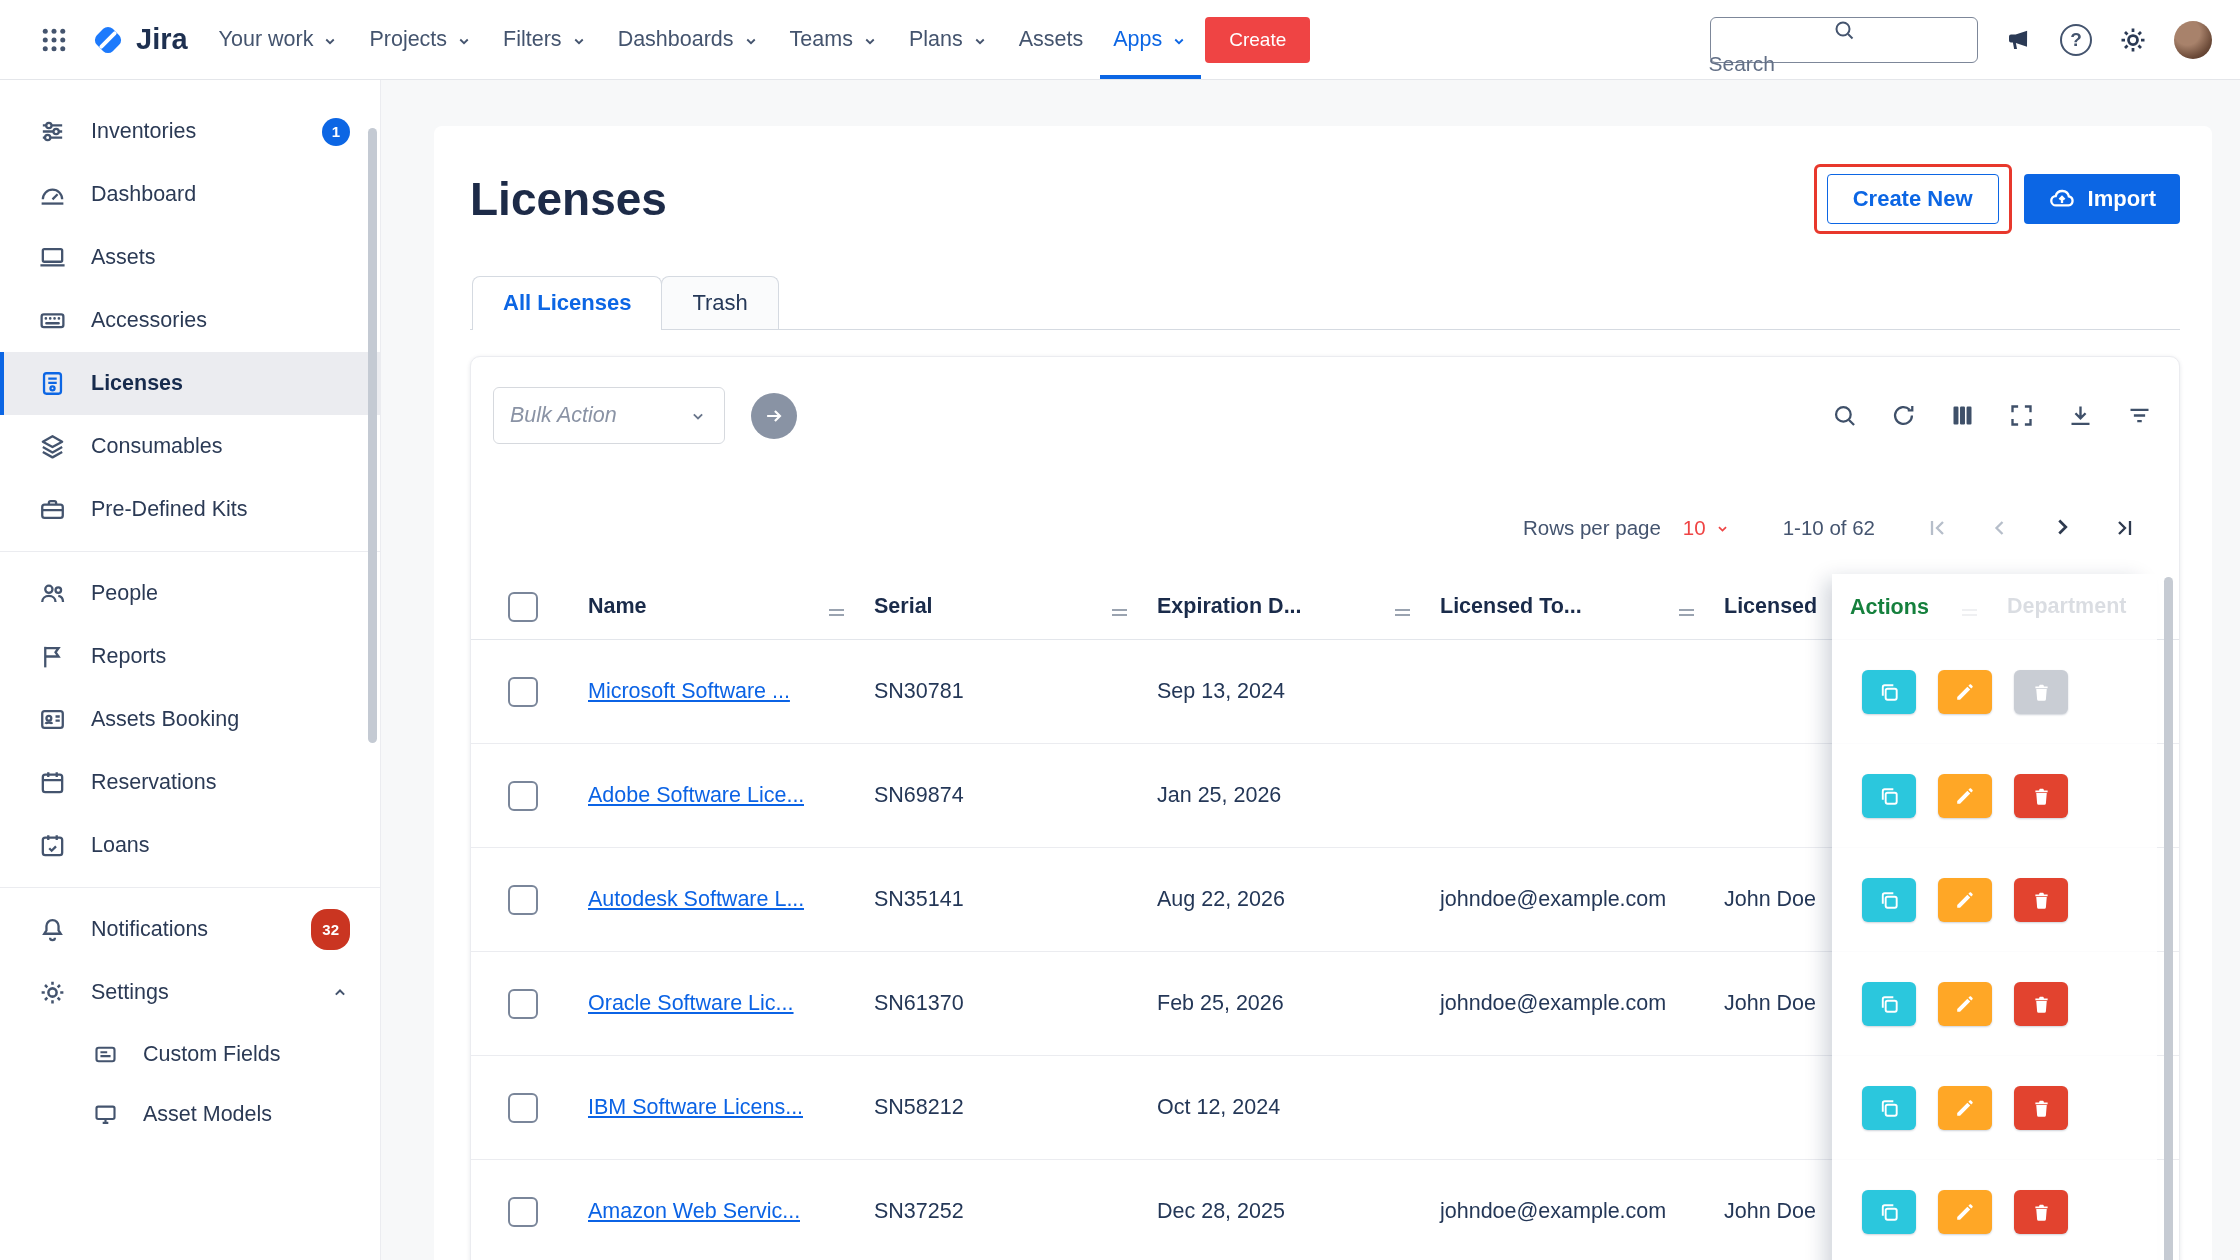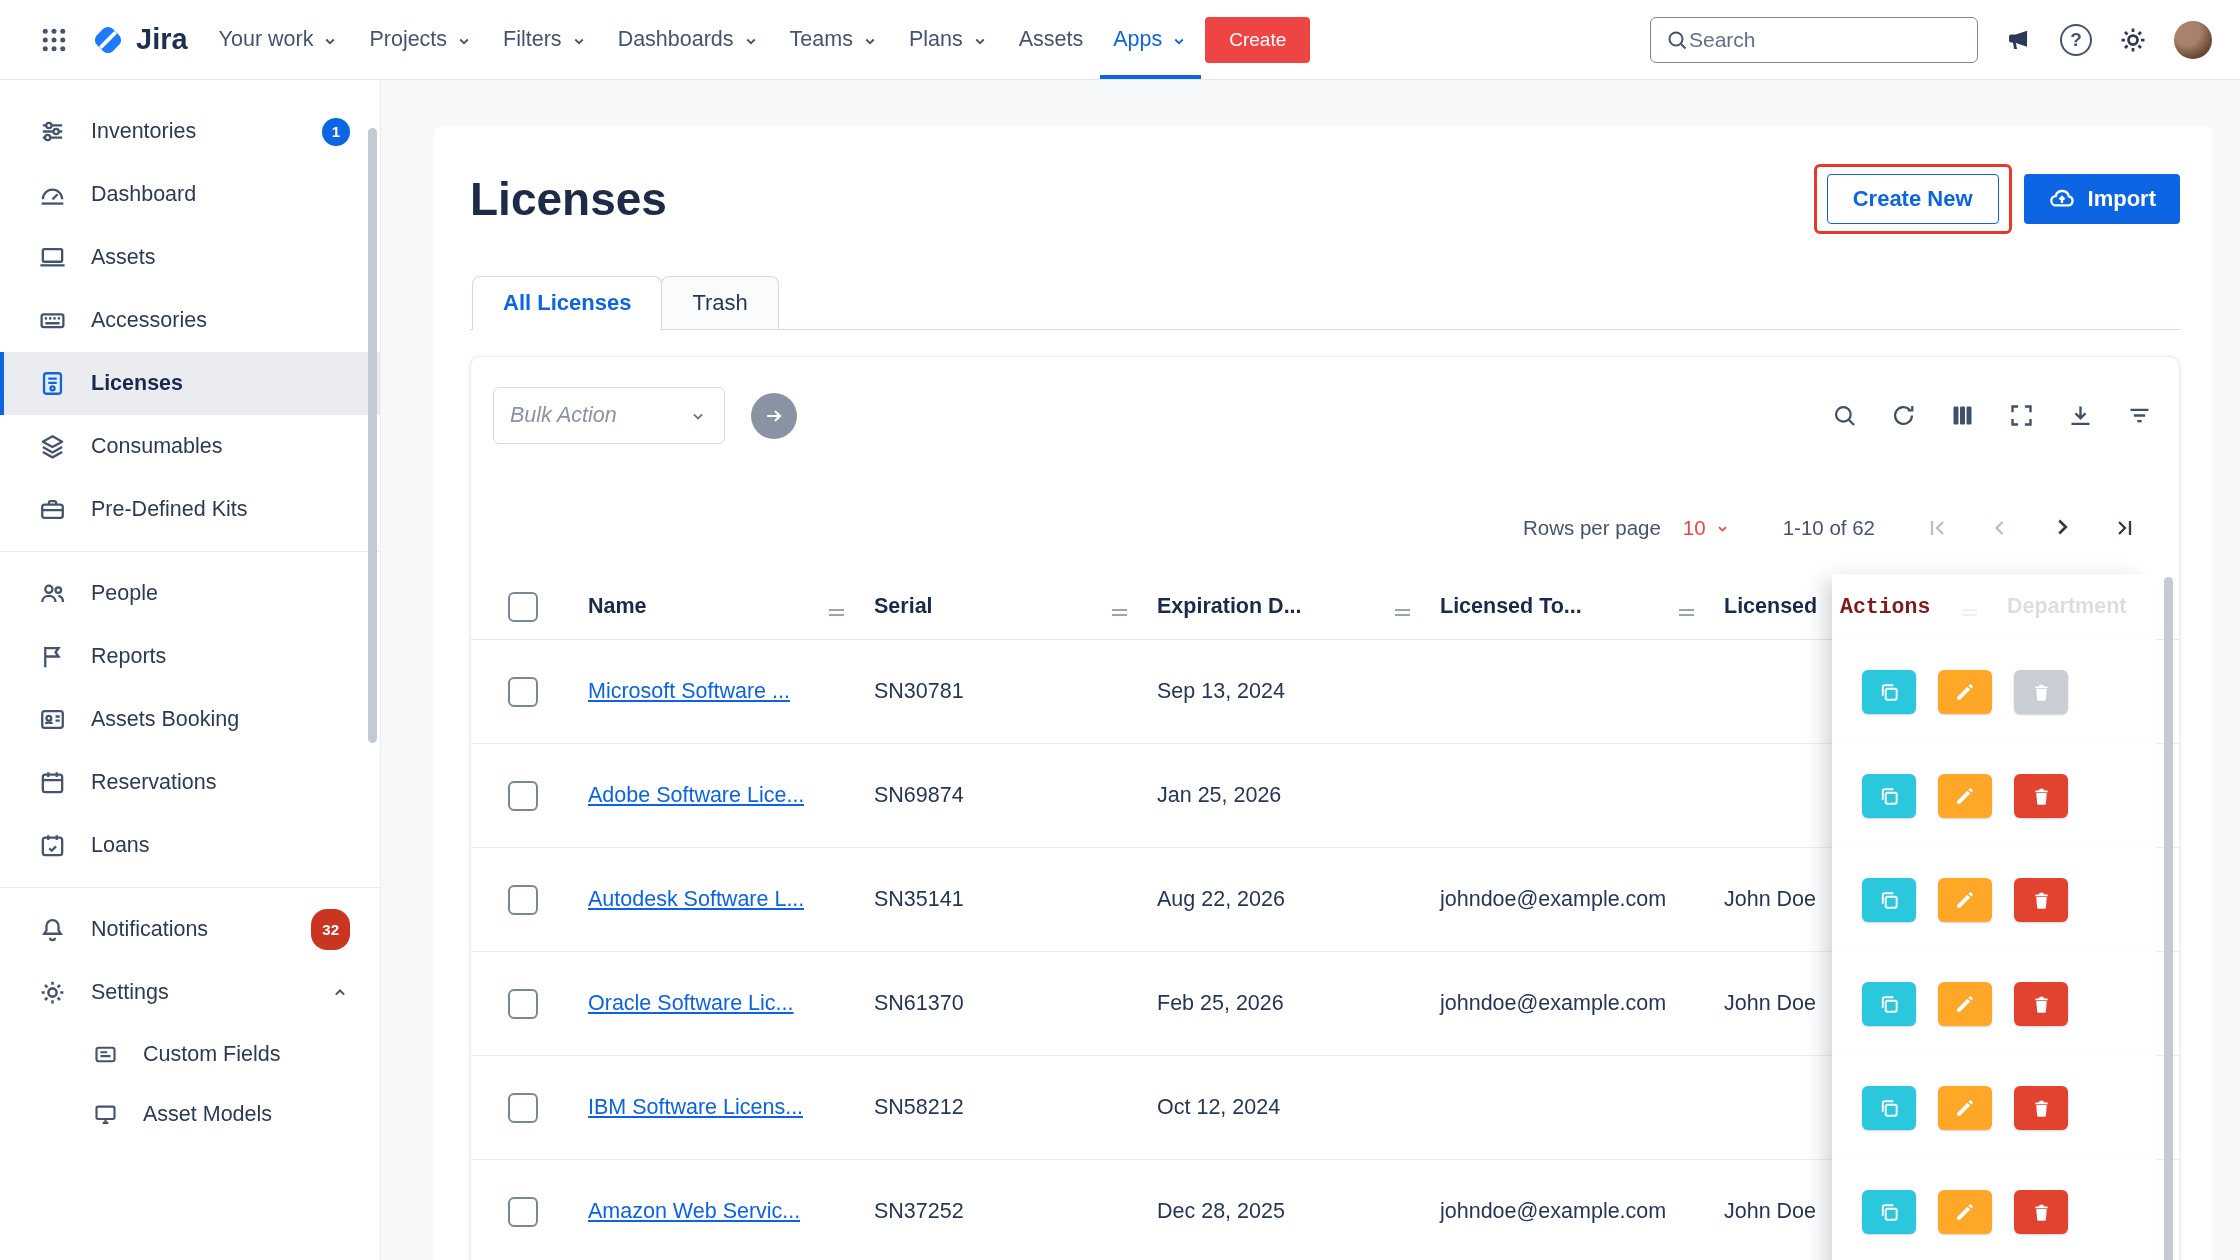--- a/index.html
+++ b/index.html
@@ -15,22 +15,22 @@
   .grid-btn { width:52px; }
   .logo { display:flex; align-items:center; gap:10px; padding:0 14px 0 6px; }
   .logo-text { font-size:29px; font-weight:700; color:#1E3050; }
   .nav-item { display:flex; align-items:center; gap:8px; padding:0 13px; font-size:21.5px; font-weight:500;
               color:#44546E; border-bottom:4px solid transparent; border-top:4px solid transparent; cursor:pointer; background:none; border-left:none; border-right:none; }
   .nav-item.active { color:#0C66E4; border-bottom-color:#0C66E4; }
   .nav-item .chev { margin-top:2px; }
   .nav-create { align-self:center; margin-left:0; height:46px; padding:0 24px; background:#ef4444; color:#fff;
                 font-size:19px; font-weight:500; border:none; border-radius:4px; cursor:pointer; }
   .nav-right { margin-left:auto; display:flex; align-items:center; gap:26px; }
-  .searchbox { display:flex; align-items:center; width:328px; height:46px; border:1.5px solid #7D8799;
-               border-radius:6px; padding:0 14px; background:#fff; }
+  .searchbox { display:flex; align-items:center; gap:10px; width:268px; height:46px; border:1.5px solid #7D8799;
+               border-radius:6px; padding:0 14px; background:#fff;flex-direction:column; }
   .searchbox input { border:none; outline:none; flex:1; font-size:21px; color:#172B4D; font-family:inherit; background:transparent; }
   .searchbox input::placeholder { color:#626F86; }
   .help-circle { width:32px; height:32px; border-radius:50%; border:2.5px solid #44546E; color:#44546E;
                  display:flex; align-items:center; justify-content:center; font-size:19px; font-weight:700; }
   .avatar { width:38px; height:38px; border-radius:50%; background:radial-gradient(circle at 35% 30%, #A8826B 0 35%, #6B4A38 70%, #4A2F22 100%); border:none; cursor:pointer; }
 
   
   .sidebar { position:absolute; top:80px; left:0; bottom:0; width:381px; background:#fff; border-right:1px solid #EBECF0;
              padding-top:20px; overflow:hidden; }
   .side-item { display:flex; align-items:center; gap:24px; height:63px; padding-left:34px; cursor:pointer;
@@ -99,21 +99,21 @@
   .thead .tcell.sep::after { content:""; position:absolute; right:0; top:18px; bottom:18px; width:1px; background:#DFE1E6; }
   .drag-ic { margin-left:auto; margin-right:14px; display:flex; color:#9AA3B0; }
   .cell-check { justify-content:center; padding-left:0; }
   .checkbox { width:30px; height:30px; border:2px solid #7A869A; border-radius:6px; background:#fff; cursor:pointer; }
   .name-link { color:#0B63E5; text-decoration:underline; cursor:pointer; overflow:hidden; text-overflow:ellipsis; }
 
   
   .actions-overlay { position:absolute; top:217px; bottom:0; right:22px; width:325px;
                      background:rgba(255,255,255,0.84); box-shadow:-12px 0 20px -6px rgba(9,30,66,0.20);
                      z-index:10; }
-  .actions-head { height:66px; display:flex; align-items:center; padding-left:8px; font-size:21.5px; font-weight:700; color:#7f1d1d;font-family:Liberation Mono, monospace; }
+  .actions-head { height:66px; display:flex; align-items:center; padding-left:18px; font-size:21.5px; font-weight:700; color:#15803d; }
   .actions-row { height:104px; display:flex; align-items:center; gap:22px; padding-left:30px; }
   .act-btn { width:54px; height:44px; border:none; border-radius:6px; display:flex; align-items:center; justify-content:center;
              cursor:pointer; box-shadow:0 1px 2px rgba(9,30,66,0.2); }
   .act-copy { background:#2BC7DD; }
   .act-edit { background:#FFA726; }
   .act-del  { background:#E2432F; }
   .act-del.disabled { background:#C9CDD4; cursor:default; }
 
   .table-scrollbar { position:absolute; top:220px; bottom:8px; right:6px; width:9px; border-radius:5px; background:#C6CBD3; z-index:20; }
 

